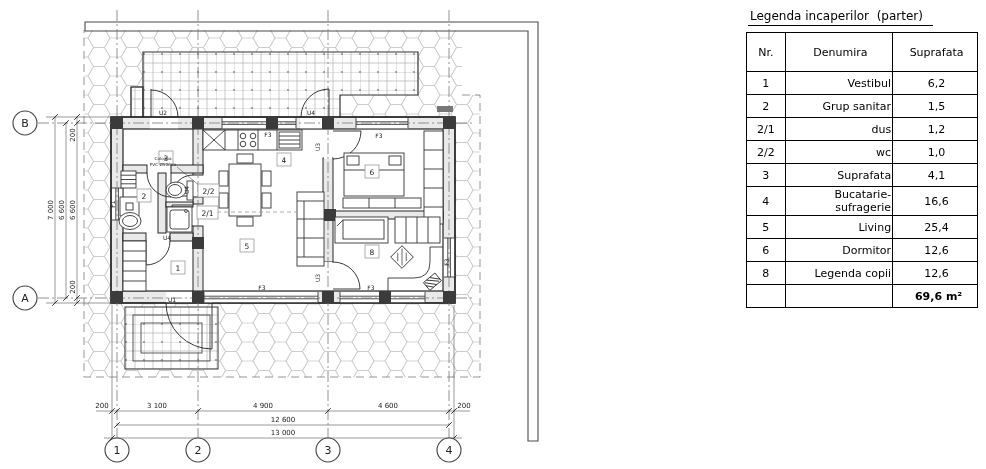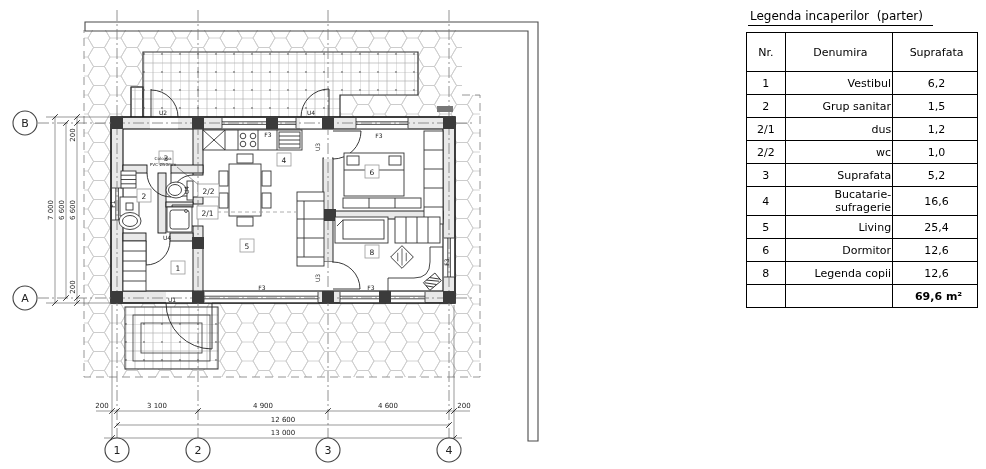--- a/index.html
+++ b/index.html
@@ -354,21 +354,21 @@
         <td class="col-area">1,2</td>
       </tr>
       <tr>
         <td class="col-nr">2/2</td>
         <td class="col-name">wc</td>
         <td class="col-area">1,0</td>
       </tr>
       <tr>
         <td class="col-nr">3</td>
         <td class="col-name">Suprafata</td>
-        <td class="col-area">5,2</td>
+        <td class="col-area">4,1</td>
       </tr>
       <tr>
         <td class="col-nr">4</td>
         <td class="col-name">Bucatarie-sufragerie</td>
         <td class="col-area">16,6</td>
       </tr>
       <tr>
         <td class="col-nr">5</td>
         <td class="col-name">Living</td>
         <td class="col-area">25,4</td>

